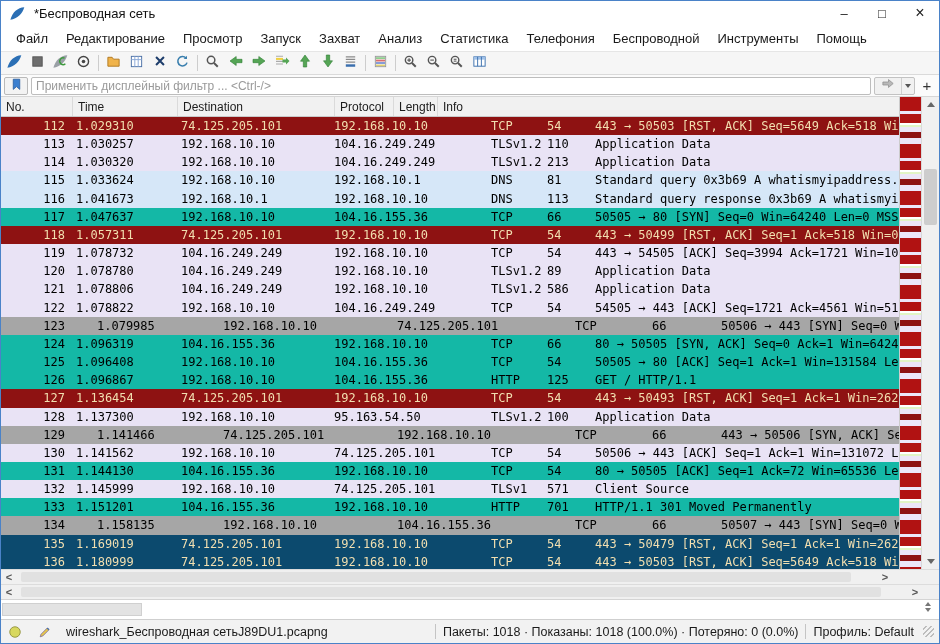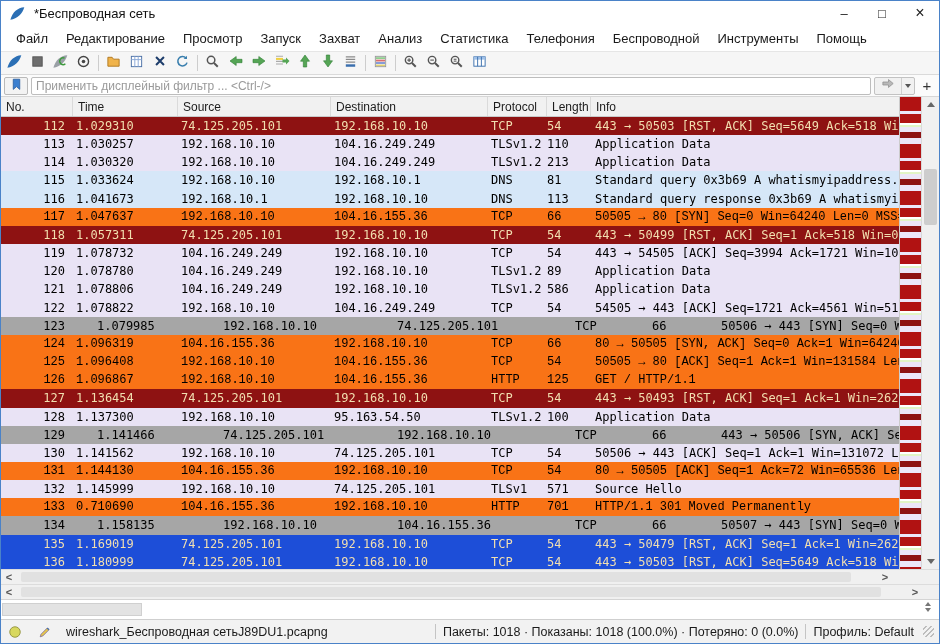--- a/index.html
+++ b/index.html
@@ -62,24 +62,24 @@
   .cell{overflow:hidden;flex:0 0 auto;}
   .c-no{width:72px;text-align:right;padding-right:8px;}
   .c-time{width:105px;padding-left:3px;}
   .c-src{width:153px;padding-left:3px;}
   .c-dst{width:157px;padding-left:3px;}
   .c-proto{width:59px;padding-left:3px;}
   .c-len{width:44px;text-align:left;padding-right:5px;}
   .c-info{flex:1 1 auto;min-width:0;padding-left:4px;}
 
   .prow.reddark{background:#8e1212;color:#f2dfb0;}
-  .prow.red{background:#1d4ed8;color:#f2dfb0;}
+  .prow.red{background:#0c4a6e;color:#f2dfb0;}
   .prow.lav{background:#e9e3f5;}
   .prow.blue{background:#d6e7f8;}
-  .prow.green{background:#f97316;font-family:Liberation Mono, monospace;}
+  .prow.green{background:#14b8a6;}
   .prow.gray{background:#a6a6a6;gap:21px;}
 
   .minimap{width:22px;flex:0 0 auto;border-left:1px solid #cccccc;
     background:repeating-linear-gradient(to bottom,
       #b11212 0 14px,#ece6f8 14px 17px,#b11212 17px 26px,#ffffff 26px 28px,
       #e2f4c6 28px 30px,#ece6f8 30px 35px,#8e1212 35px 41px,#ece6f8 41px 47px);}
   .vscroll{width:18px;flex:0 0 auto;background:#f0f0f0;border-left:1px solid #d9d9d9;position:relative;}
   .vs-btn{position:absolute;left:0;width:100%;height:15px;display:flex;align-items:center;justify-content:center;}
   .vs-up{top:0;}
   .vs-down{bottom:0;}
@@ -298,21 +298,20 @@
         </div>
     </div>
     <div class="plus-btn">+</div>
   </div>
 
   <div class="list-area">
     <div class="list-main">
       <div class="header-row">
         <div class="hcell w-no">No.</div>
         <div class="hcell w-time">Time</div>
-        <div class="hcell w-src">Source</div>
         <div class="hcell w-dst">Destination</div>
         <div class="hcell w-proto">Protocol</div>
         <div class="hcell w-len">Length</div>
         <div class="hcell w-info">Info</div>
       </div>
       <div class="rows" id="rows">
           <div class="prow reddark">
             <div class="cell c-no">112</div>
             <div class="cell c-time">1.029310</div>
             <div class="cell c-src">74.125.205.101</div>
@@ -492,25 +491,25 @@
             <div class="cell c-len">54</div>
             <div class="cell c-info">80 → 50505 [ACK] Seq=1 Ack=72 Win=65536 Len=0</div>
           </div>
           <div class="prow lav">
             <div class="cell c-no">132</div>
             <div class="cell c-time">1.145999</div>
             <div class="cell c-src">192.168.10.10</div>
             <div class="cell c-dst">74.125.205.101</div>
             <div class="cell c-proto">TLSv1</div>
             <div class="cell c-len">571</div>
-            <div class="cell c-info">Source Hello</div>
+            <div class="cell c-info">Client Source</div>
           </div>
           <div class="prow green">
             <div class="cell c-no">133</div>
-            <div class="cell c-time">0.710690</div>
+            <div class="cell c-time">1.151201</div>
             <div class="cell c-src">104.16.155.36</div>
             <div class="cell c-dst">192.168.10.10</div>
             <div class="cell c-proto">HTTP</div>
             <div class="cell c-len">701</div>
             <div class="cell c-info">HTTP/1.1 301 Moved Permanently</div>
           </div>
           <div class="prow gray">
             <div class="cell c-no">134</div>
             <div class="cell c-time">1.158135</div>
             <div class="cell c-src">192.168.10.10</div>

